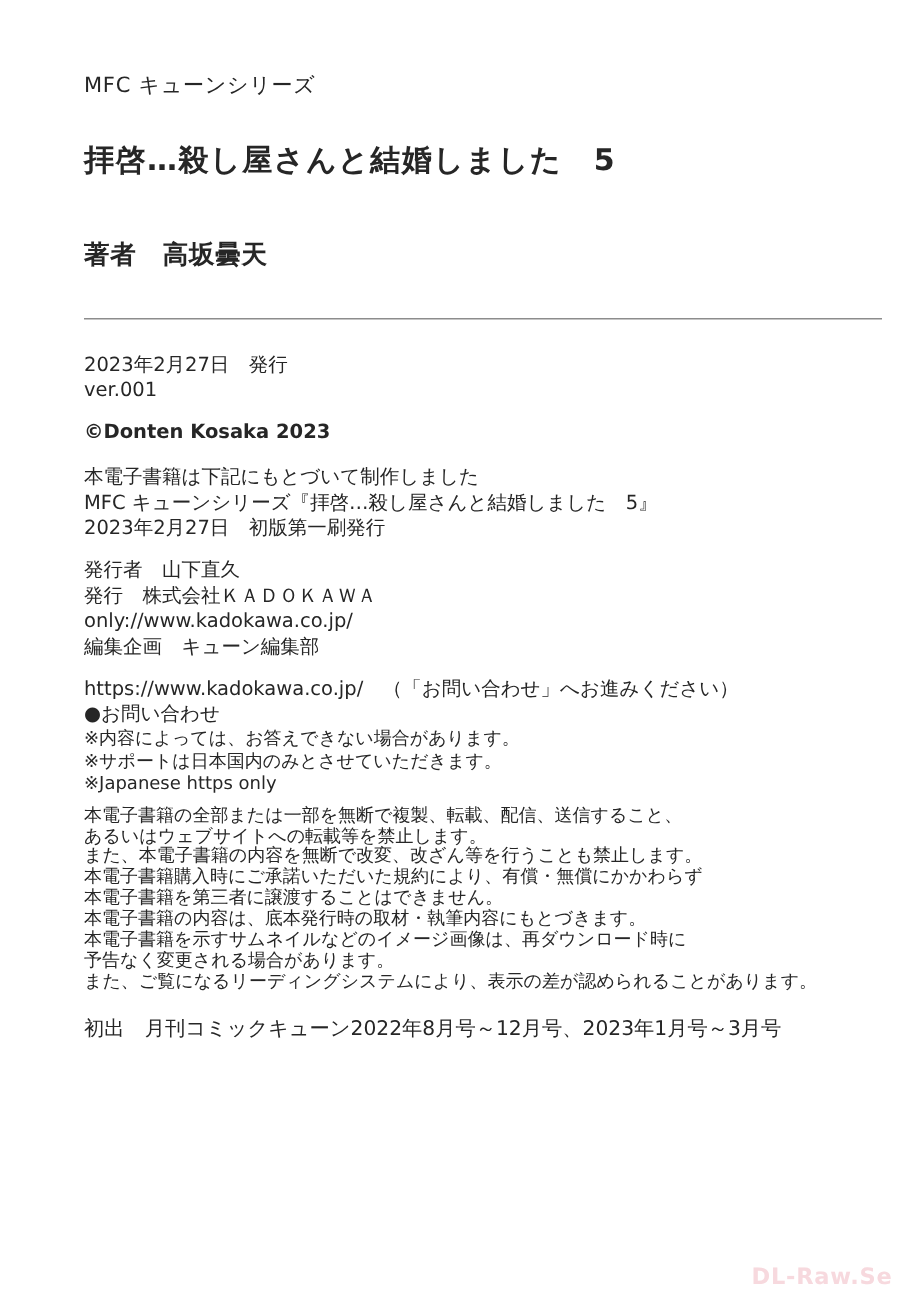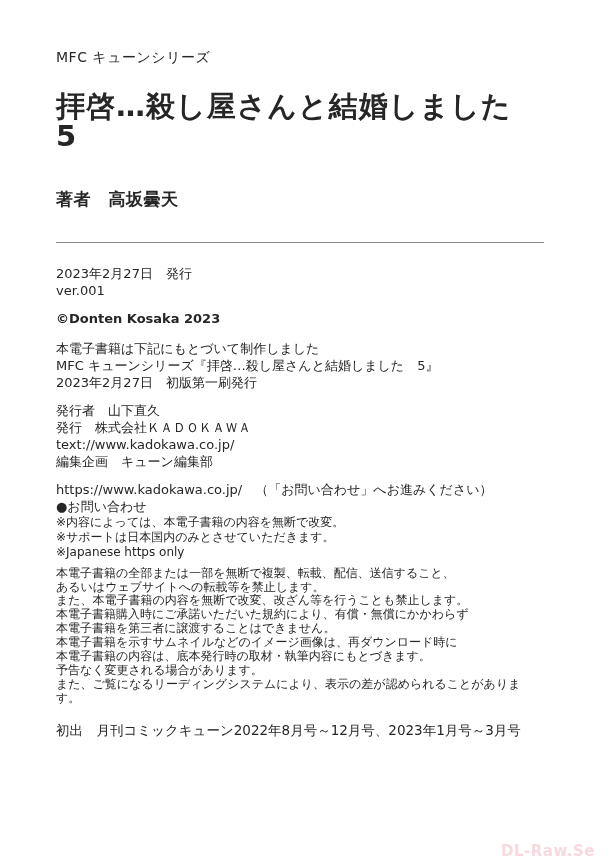--- a/index.html
+++ b/index.html
@@ -12,30 +12,30 @@
     height: 864px;
     position: relative;
     overflow: hidden;
     font-family: "DejaVu Sans", "Liberation Sans", sans-serif;
     color: #262626;
     -webkit-font-smoothing: antialiased;
   }
   .page {
     position: absolute;
     top: 0; left: 0; right: 0; bottom: 0;
-    padding: 48px 68px 0 56px;
+    padding: 48px 24px 0 56px;
     box-sizing: border-box;
   }
   .series {
     font-size: 14px;
     line-height: 18px;
     letter-spacing: 0.5px;
   }
   .title {
-    font-size: 29px;
+    font-size: 20px;
     font-weight: bold;
     line-height: 30px;
     letter-spacing: 1px;
     margin: 25px 0 0 0;
   }
   .author {
     font-size: 17px;
     font-weight: bold;
     letter-spacing: 0.5px;
     margin-top: 37px;
@@ -102,40 +102,40 @@
 
   <div class="edition-block">
     <div class="body-line">本電子書籍は下記にもとづいて制作しました</div>
     <div class="body-line">MFC キューンシリーズ『拝啓…殺し屋さんと結婚しました　5』</div>
     <div class="body-line">2023年2月27日　初版第一刷発行</div>
   </div>
 
   <div class="publisher-block">
     <div class="body-line">発行者　山下直久</div>
     <div class="body-line">発行　株式会社ＫＡＤＯＫＡＷＡ</div>
-    <div class="body-line">text://www.kadokawa.co.jp/</div>
+    <div class="body-line">only://www.kadokawa.co.jp/</div>
     <div class="body-line">編集企画　キューン編集部</div>
   </div>
 
   <div class="contact-block">
     <div class="body-line">https://www.kadokawa.co.jp/　（「お問い合わせ」へお進みください）</div>
     <div class="body-line">●お問い合わせ</div>
-    <div class="note-line">※内容によっては、本電子書籍の内容を無断で改変。</div>
+    <div class="note-line">※内容によっては、お答えできない場合があります。</div>
     <div class="note-line">※サポートは日本国内のみとさせていただきます。</div>
     <div class="note-line">※Japanese https only</div>
   </div>
 
   <div class="legal-block">
     <div class="legal-line">本電子書籍の全部または一部を無断で複製、転載、配信、送信すること、</div>
     <div class="legal-line">あるいはウェブサイトへの転載等を禁止します。</div>
     <div class="legal-line">また、本電子書籍の内容を無断で改変、改ざん等を行うことも禁止します。</div>
     <div class="legal-line">本電子書籍購入時にご承諾いただいた規約により、有償・無償にかかわらず</div>
     <div class="legal-line">本電子書籍を第三者に譲渡することはできません。</div>
+    <div class="legal-line">本電子書籍の内容は、底本発行時の取材・執筆内容にもとづきます。</div>
     <div class="legal-line">本電子書籍を示すサムネイルなどのイメージ画像は、再ダウンロード時に</div>
-    <div class="legal-line">本電子書籍の内容は、底本発行時の取材・執筆内容にもとづきます。</div>
     <div class="legal-line">予告なく変更される場合があります。</div>
     <div class="legal-line">また、ご覧になるリーディングシステムにより、表示の差が認められることがあります。</div>
   </div>
 
   <div class="first-appearance">初出　月刊コミックキューン2022年8月号～12月号、2023年1月号～3月号</div>
 
 </div>
 
 <div class="watermark" style="color: rgb(247, 217, 222);">DL-Raw.Se</div>
 

